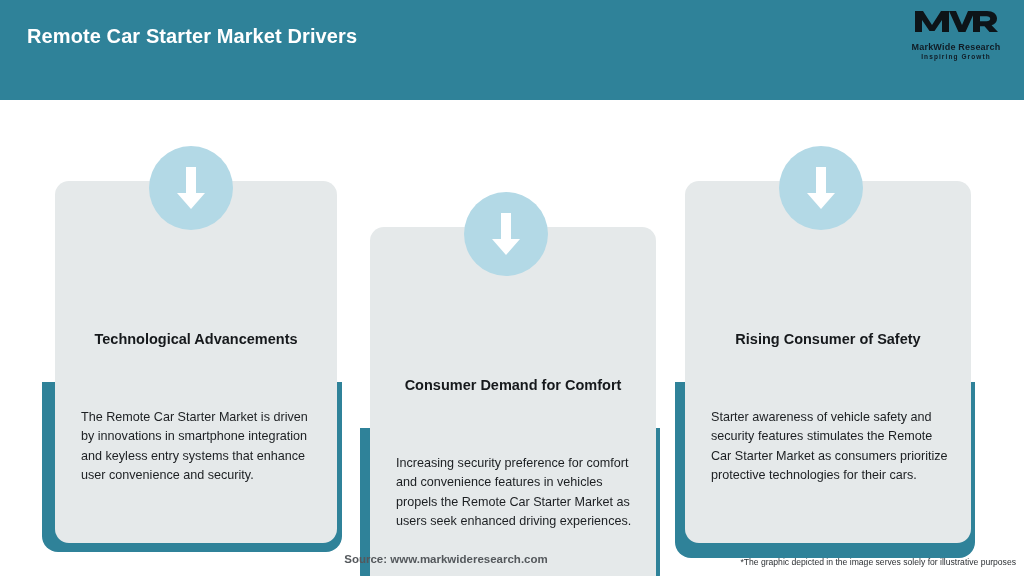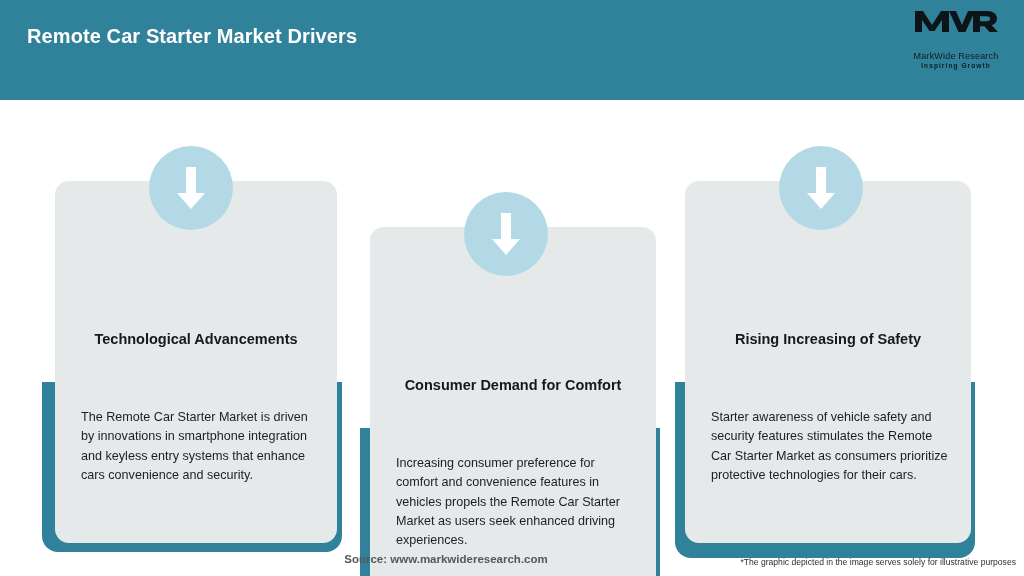--- a/index.html
+++ b/index.html
@@ -43,24 +43,24 @@
     height: 56px;
     text-align: center;
   }
   .logo-mark {
     display: block;
     margin: 0 auto;
   }
   .logo-name {
     display: block;
     font-size: 9px;
-    font-weight: normal;
+    font-weight: bold;
     color: #101b24;
     letter-spacing: 0.2px;
-    margin-top: 17px;
+    margin-top: 8px;
   }
   .logo-tag {
     display: block;
     font-size: 6.5px;
     font-weight: bold;
     color: #101b24;
     letter-spacing: 1.1px;
     margin-top: 1px;
   }
 
@@ -184,46 +184,46 @@
     <span class="logo-tag">Inspiring Growth</span>
   </div>
 </div>
 
 <div class="stage">
 
   <div class="col col-0">
     <div class="frame frame-0"></div>
     <div class="card card-0">
       <div class="card-title">Technological Advancements</div>
-      <div class="card-body">The Remote Car Starter Market is driven by innovations in smartphone integration and keyless entry systems that enhance cars convenience and security.</div>
+      <div class="card-body">The Remote Car Starter Market is driven by innovations in smartphone integration and keyless entry systems that enhance user convenience and security.</div>
     </div>
     <div class="icon-circle">
       <svg width="36" height="50" viewBox="0 0 36 50">
         <path d="M13 4 L23 4 L23 30 L32 30 L18 46 L4 30 L13 30 Z" fill="#ffffff"></path>
       </svg>
     </div>
   </div>
 
   <div class="col col-1">
     <div class="frame frame-1"></div>
     <div class="card card-1">
       <div class="card-title">Consumer Demand for Comfort</div>
-      <div class="card-body">Increasing consumer preference for comfort and convenience features in vehicles propels the Remote Car Starter Market as users seek enhanced driving experiences.</div>
+      <div class="card-body">Increasing security preference for comfort and convenience features in vehicles propels the Remote Car Starter Market as users seek enhanced driving experiences.</div>
     </div>
     <div class="icon-circle">
       <svg width="36" height="50" viewBox="0 0 36 50">
         <path d="M13 4 L23 4 L23 30 L32 30 L18 46 L4 30 L13 30 Z" fill="#ffffff"></path>
       </svg>
     </div>
   </div>
 
   <div class="col col-2">
     <div class="frame frame-2"></div>
     <div class="card card-2">
-      <div class="card-title">Rising Increasing of Safety</div>
+      <div class="card-title">Rising Consumer of Safety</div>
       <div class="card-body">Starter awareness of vehicle safety and security features stimulates the Remote Car Starter Market as consumers prioritize protective technologies for their cars.</div>
     </div>
     <div class="icon-circle">
       <svg width="36" height="50" viewBox="0 0 36 50">
         <path d="M13 4 L23 4 L23 30 L32 30 L18 46 L4 30 L13 30 Z" fill="#ffffff"></path>
       </svg>
     </div>
   </div>
 
 </div>

